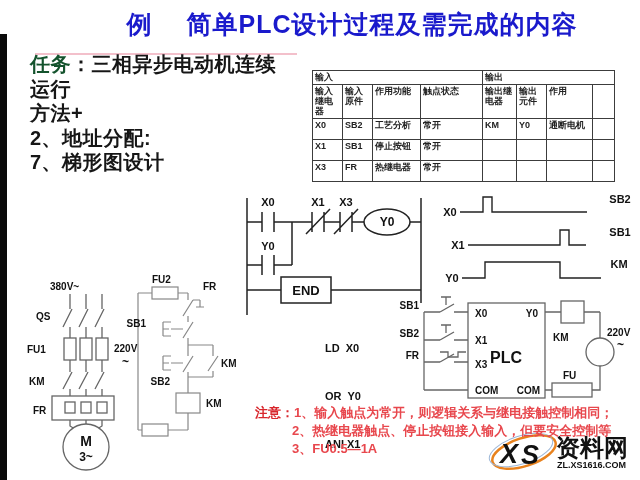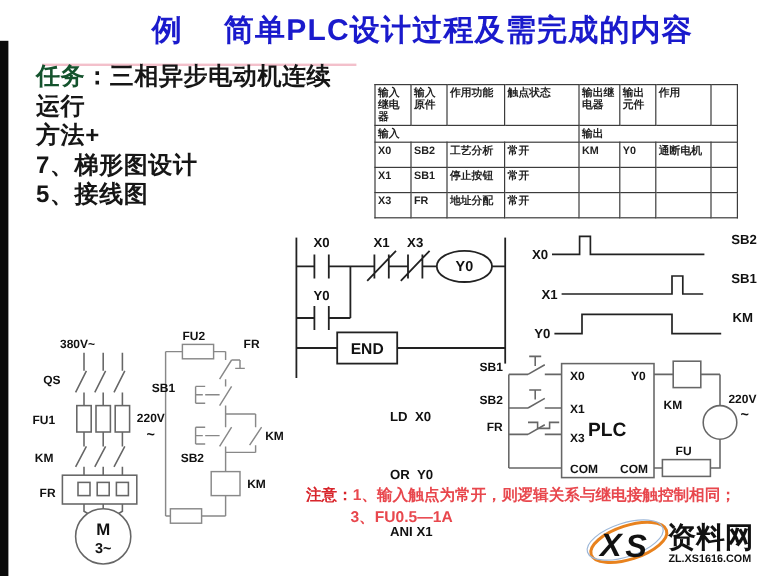--- a/index.html
+++ b/index.html
@@ -35,49 +35,49 @@
 
   <div class="title">
     <span class="prefix">例</span><span>简单PLC设计过程及需完成的内容</span>
   </div>
   <div class="underline"></div>
 
   <div class="content">
     <div><span class="red">任务</span><span>：</span><span>三相异步电动机连续</span></div>
     <div class="cont">运行</div>
     <div class="cont">方法+</div>
+    <div>2、地址分配:</div>
     <div>7、梯形图设计</div>
-    <div>5、接线图</div>
   </div>
 
   <table class="io">
     <colgroup>
         <col style="width:30px">
         <col style="width:30px">
         <col style="width:48px">
         <col style="width:62px">
         <col style="width:34px">
         <col style="width:30px">
         <col style="width:46px">
         <col style="width:22px">
       </colgroup>
     <tbody>
-        <tr style="height:34px">
+        <tr style="height:14px">
+      <td colspan="4">输入</td>
+      <td colspan="4">输出</td>
+    </tr>
+    <tr style="height:34px">
       <td>输入继电器</td>
       <td>输入原件</td>
       <td>作用功能</td>
       <td>触点状态</td>
       <td>输出继电器</td>
       <td>输出元件</td>
       <td>作用</td>
       <td></td>
-    </tr>
-    <tr style="height:14px">
-      <td colspan="4">输入</td>
-      <td colspan="4">输出</td>
     </tr>
     <tr style="height:21px">
       <td>X0</td>
       <td>SB2</td>
       <td>工艺分析</td>
       <td>常开</td>
       <td>KM</td>
       <td>Y0</td>
       <td>通断电机</td>
       <td></td>
@@ -88,21 +88,21 @@
       <td>停止按钮</td>
       <td>常开</td>
       <td></td>
       <td></td>
       <td></td>
       <td></td>
     </tr>
     <tr style="height:21px">
       <td>X3</td>
       <td>FR</td>
-      <td>地址分配</td>
+      <td>热继电器</td>
       <td>常开</td>
       <td></td>
       <td></td>
       <td></td>
       <td></td>
     </tr>
   </tbody>
     </table>
 
   <svg class="diagrams" width="640" height="480" viewBox="0 0 640 480">
@@ -235,15 +235,16 @@
     <div>LD  X0</div>
     <div>OR  Y0</div>
     <div>ANI X1</div>
     
     
     
   </div>
 
   <div class="notes">
     <div><span class="nlabel">注意：</span><span>1、输入触点为常开，则逻辑关系与继电接触控制相同；</span></div>
+    <div class="n2">2、热继电器触点、停止按钮接入输入，但要安全控制等</div>
     <div class="n2">3、FU0.5—1A</div>
   </div>
 </div>
 
 </body></html>

